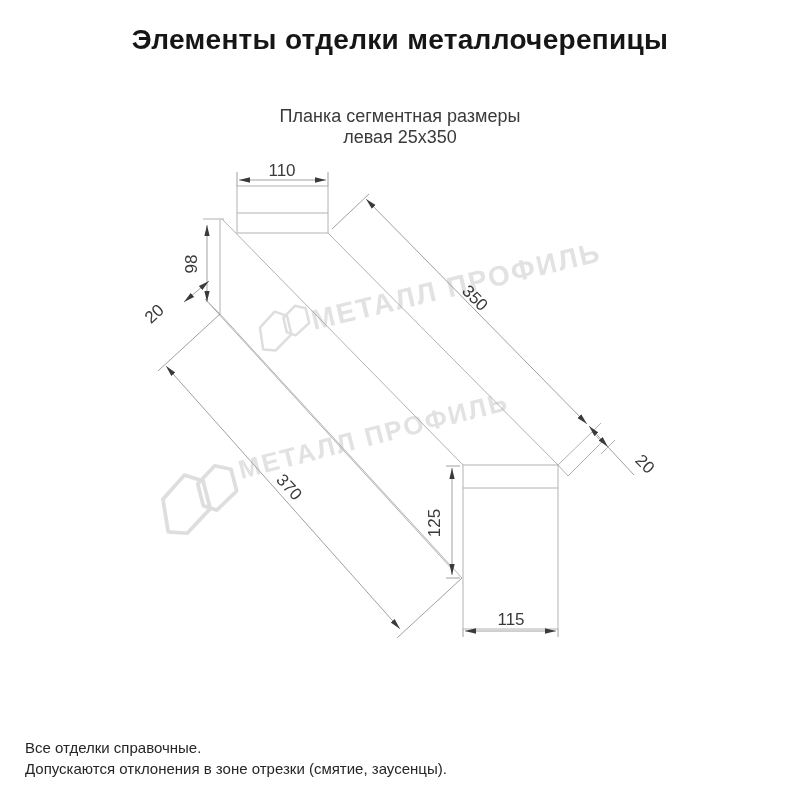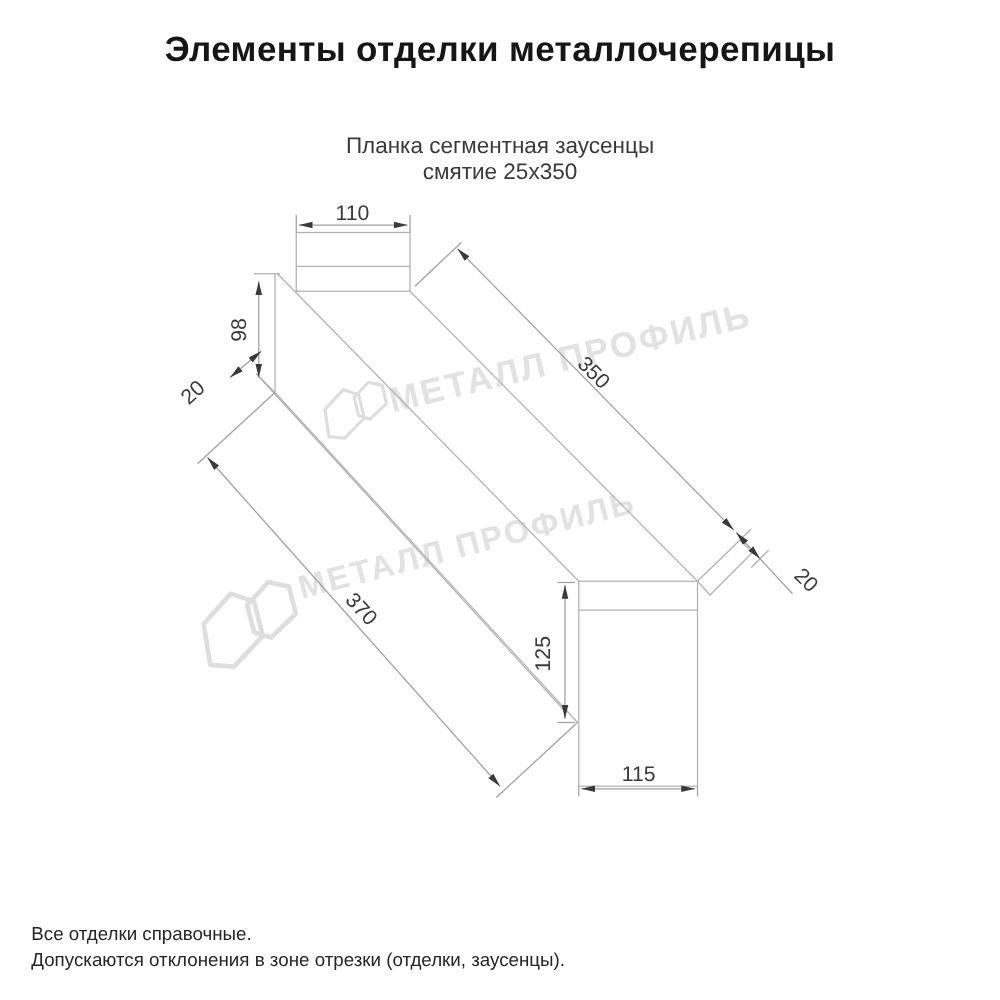--- a/index.html
+++ b/index.html
@@ -33,22 +33,22 @@
   .wmlogo{stroke:#dedede;stroke-width:2.5;fill:none;stroke-linejoin:round;}
 </style>
 </head>
 <body>
 
 <div class="page">
 
   <div class="title">Элементы отделки металлочерепицы</div>
 
   <div class="subtitle">
-    <div>Планка сегментная заусенцы</div>
-    <div>смятие 25х350</div>
+    <div>Планка сегментная размеры</div>
+    <div>левая 25х350</div>
   </div>
 
   <svg width="800" height="800" viewBox="0 0 800 800" style="position:absolute;left:0;top:0;">
     <defs>
       <marker id="arr" viewBox="0 0 10 6" refX="10" refY="3" markerWidth="11" markerHeight="7" orient="auto-start-reverse" markerUnits="userSpaceOnUse">
         <path d="M10,3 L0,0.6 L0,5.4 Z" fill="#3a3a3a"></path>
       </marker>
     </defs>
 
     <g transform="translate(258,328) rotate(-13.5)">
@@ -139,16 +139,16 @@
     <g>
       <line class="dimline" x1="463" y1="629" x2="463" y2="637"></line>
       <line class="dimline" x1="558" y1="629" x2="558" y2="637"></line>
       <line class="dimline" x1="465" y1="631" x2="556" y2="631" marker-start="url(#arr)" marker-end="url(#arr)"></line>
       <text class="dim" x="511" y="625" text-anchor="middle">115</text>
     </g>
   </svg>
 
   <div class="footer">
     <div>Все отделки справочные.</div>
-    <div>Допускаются отклонения в зоне отрезки (отделки, заусенцы).</div>
+    <div>Допускаются отклонения в зоне отрезки (смятие, заусенцы).</div>
   </div>
 
 </div>
 
 </body></html>

